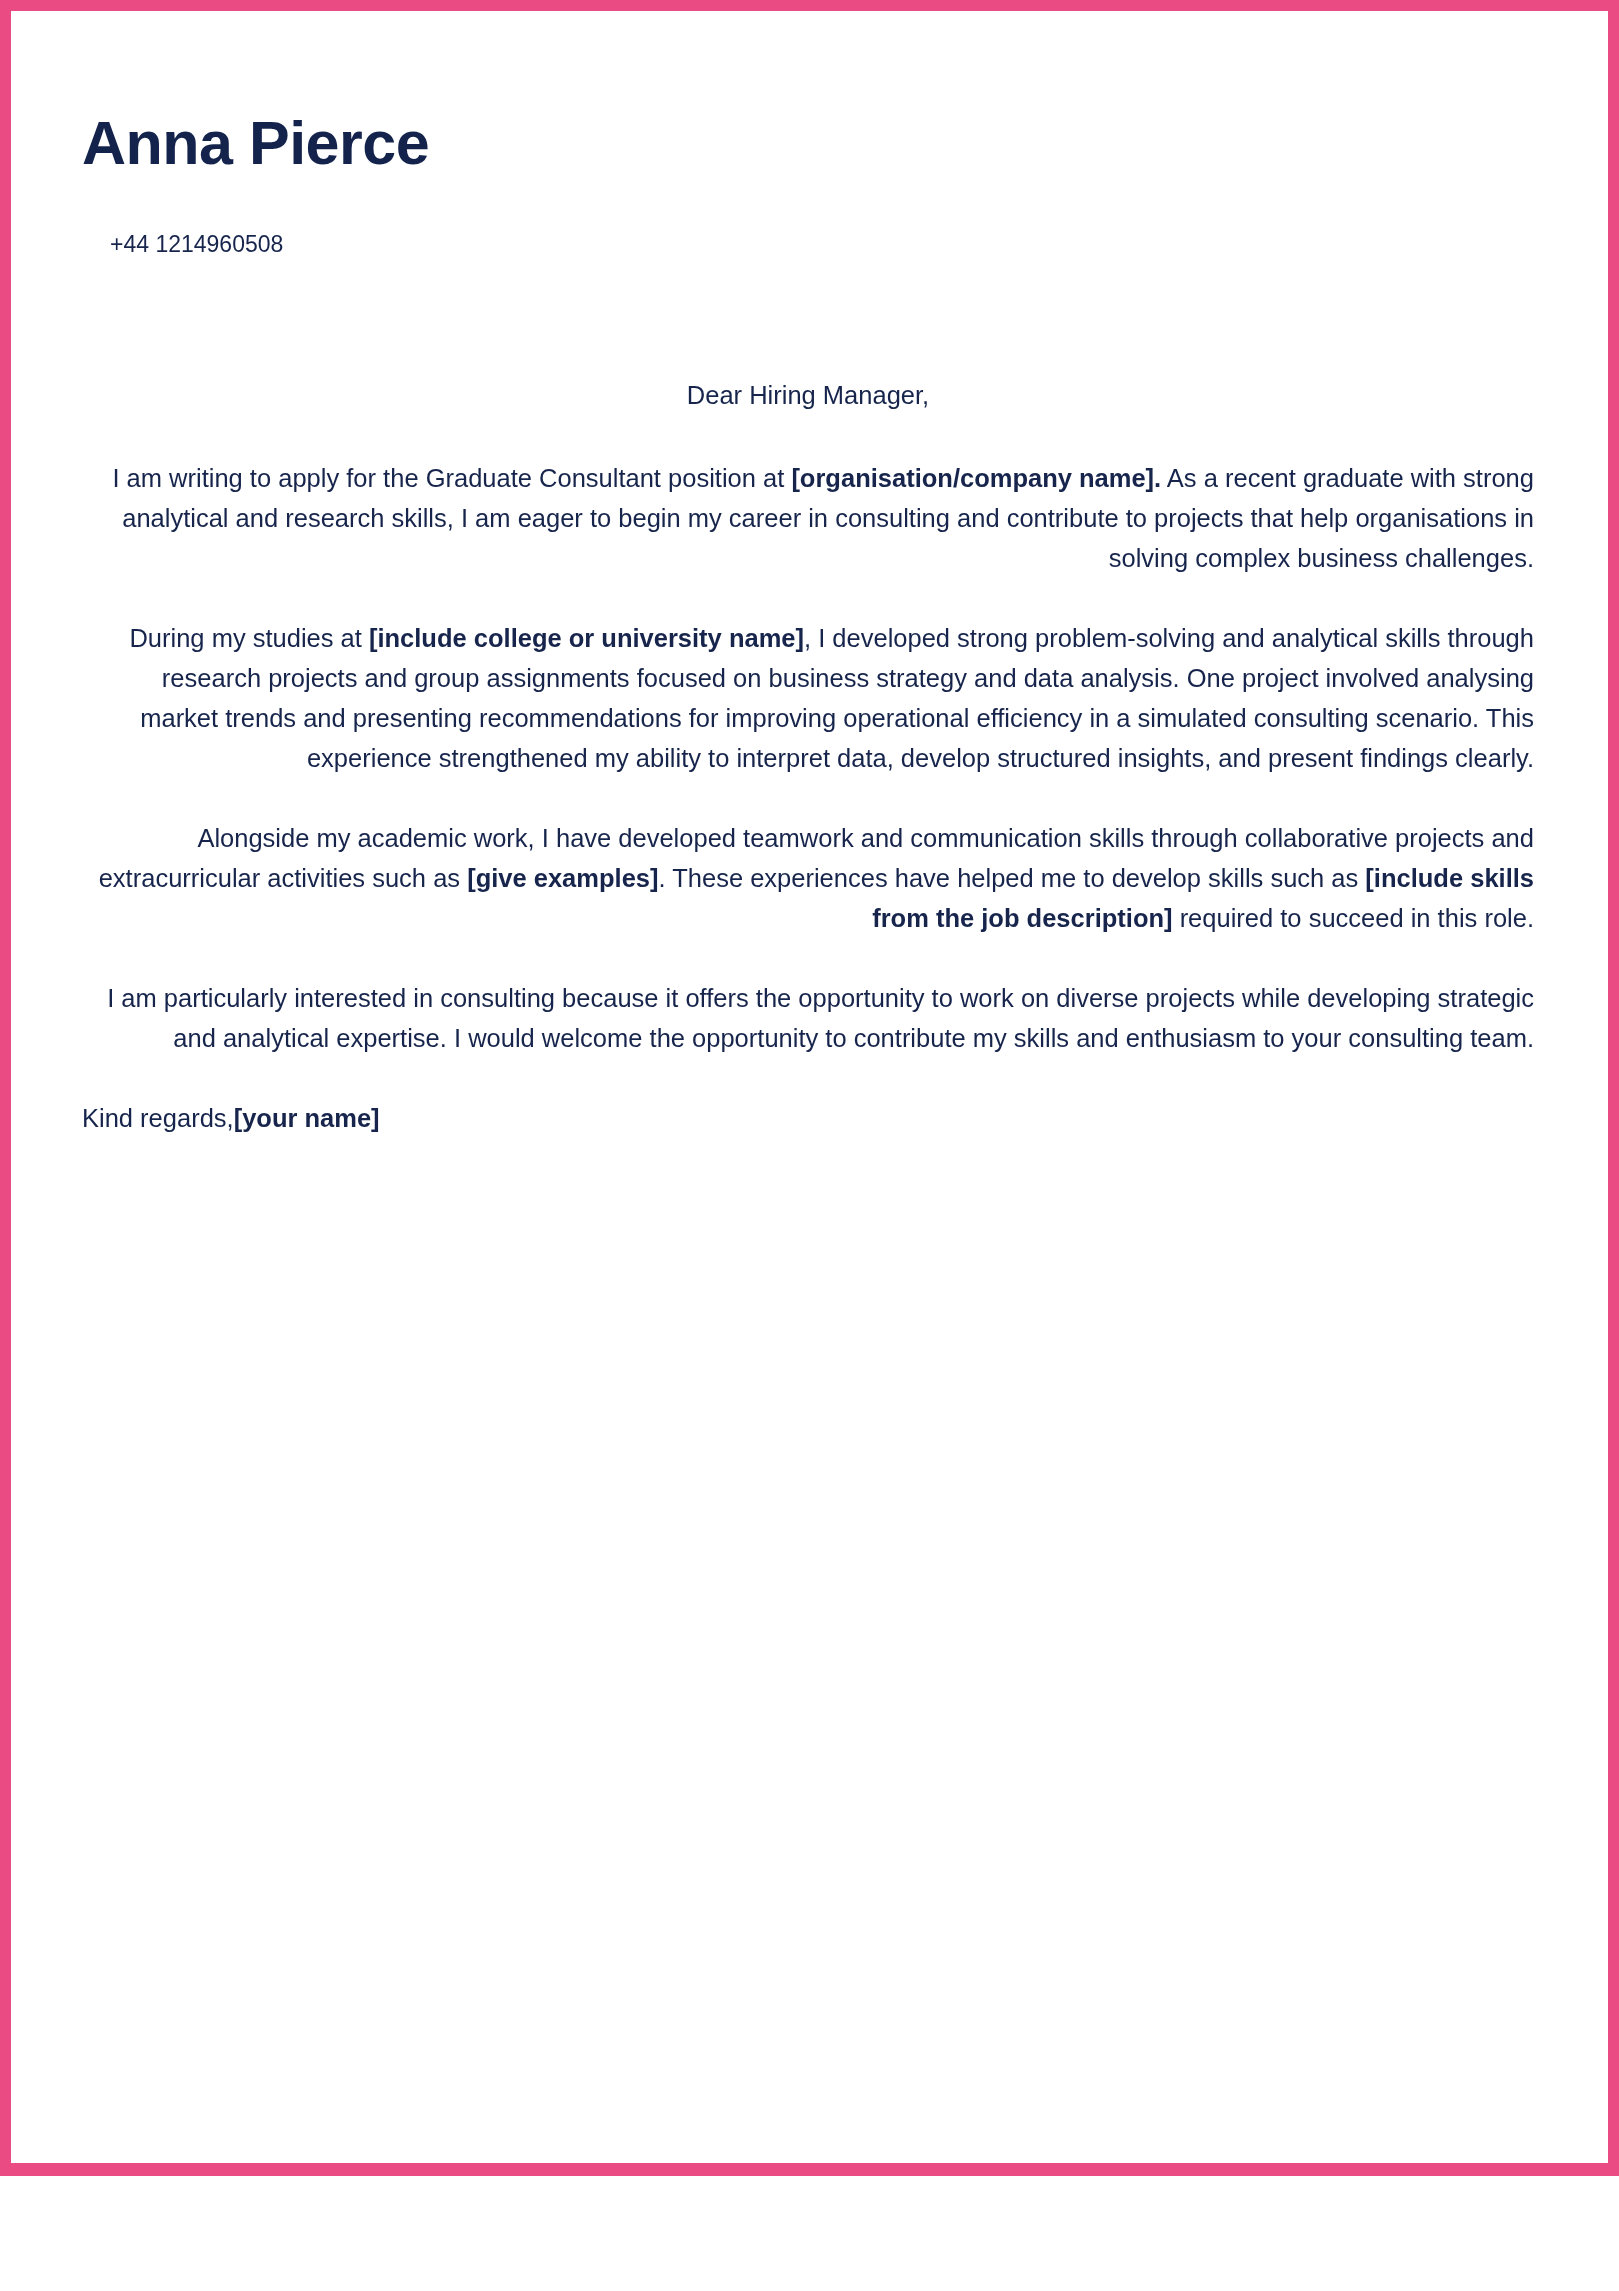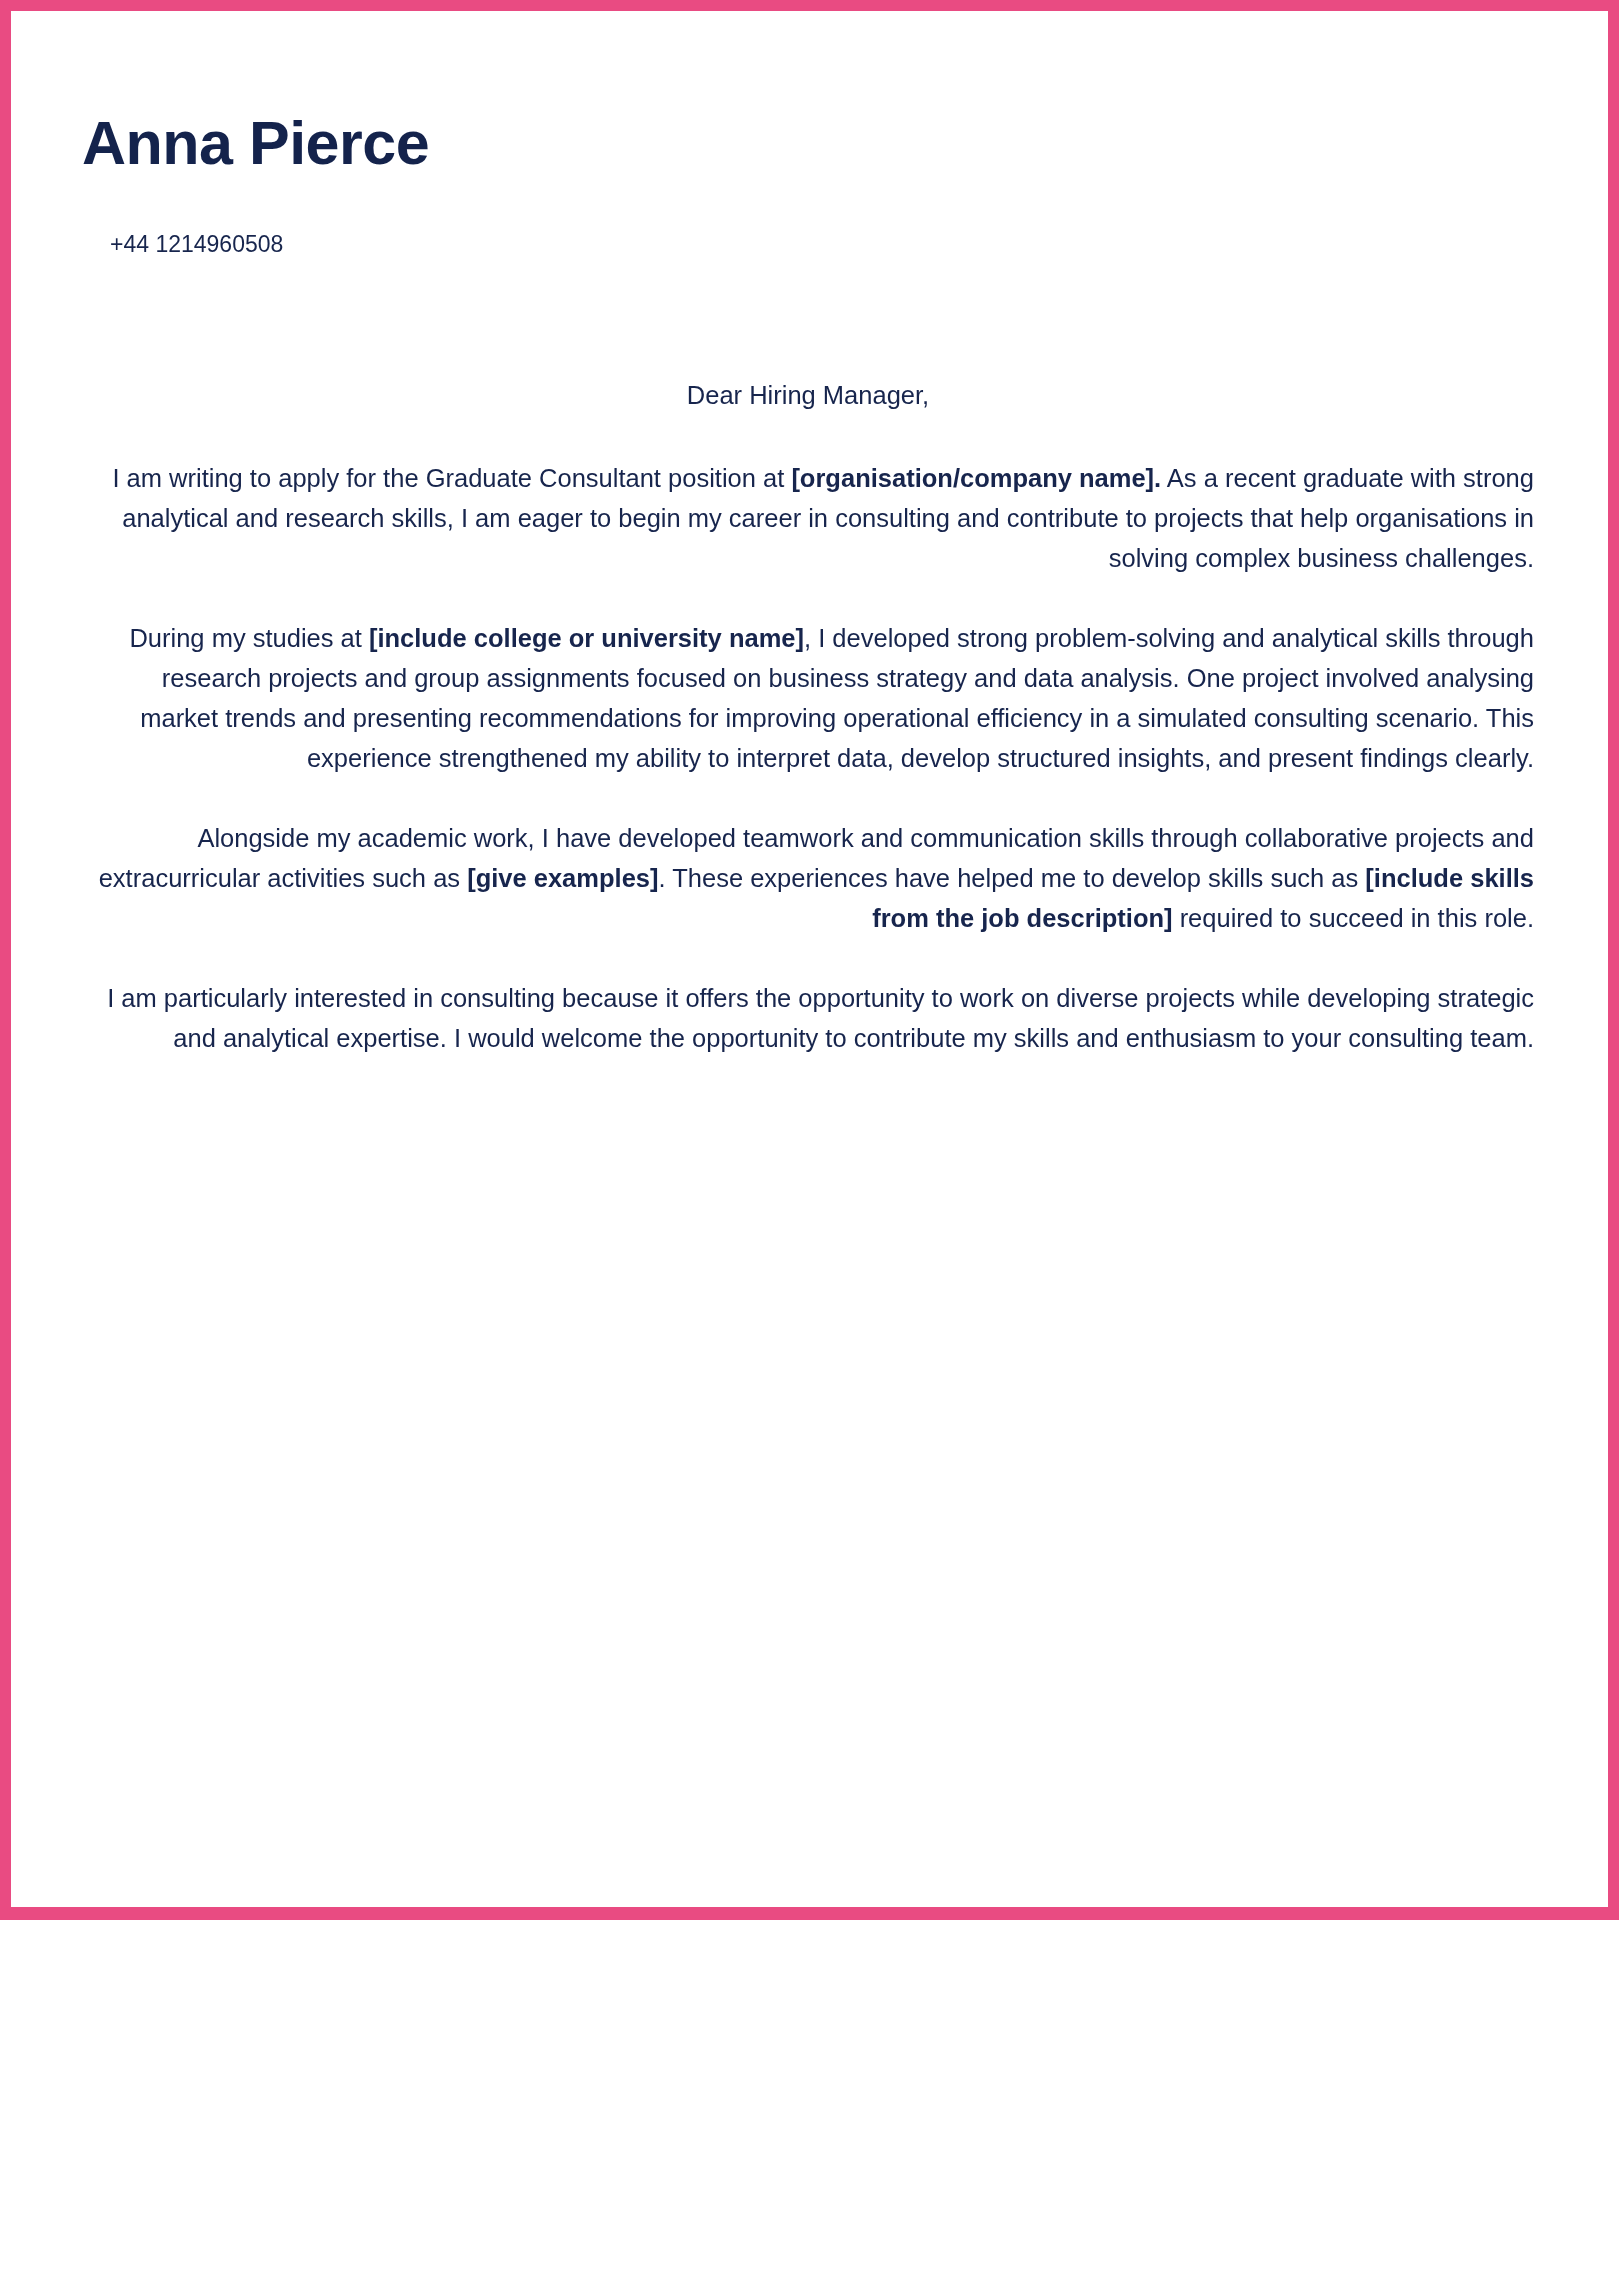--- a/index.html
+++ b/index.html
@@ -9,21 +9,21 @@
   }
   body {
     width: 1619px;
     height: 2292px;
     font-family: "Liberation Sans", sans-serif;
     overflow: hidden;
   }
   .page {
     box-sizing: border-box;
     width: 1619px;
-    height: 1920px;
+    height: 2176px;
     background: #ffffff;
     border: 11.8px solid #e94b82;
     border-bottom-width: 13.7px;
     padding: 102px 74px 0 71px;
     color: #17254d;
   }
   .name {
     margin: 0;
     font-size: 61px;
     font-weight: 800;
@@ -94,18 +94,19 @@
 
 
     <div class="right-col">
       <p class="salutation">Dear Hiring Manager,</p>
 
       <p class="body-par"><span>I am writing to apply for the Graduate Consultant position at </span><span class="b">[organisation/company name].</span><span> As a recent graduate with strong analytical and research skills, I am eager to begin my career in consulting and contribute to projects that help organisations in solving complex business challenges.</span></p>
       <p class="body-par"><span>During my studies at </span><span class="b">[include college or university name]</span><span>, I developed strong problem-solving and analytical skills through research projects and group assignments focused on business strategy and data analysis. One project involved analysing market trends and presenting recommendations for improving operational efficiency in a simulated consulting scenario. This experience strengthened my ability to interpret data, develop structured insights, and present findings clearly.</span></p>
       <p class="body-par"><span>Alongside my academic work, I have developed teamwork and communication skills through collaborative projects and extracurricular activities such as </span><span class="b">[give examples]</span><span>. These experiences have helped me to develop skills such as </span><span class="b">[include skills from the job description]</span><span> required to succeed in this role.</span></p>
       <p class="body-par"><span>I am particularly interested in consulting because it offers the opportunity to work on diverse projects while developing strategic and analytical expertise. I would welcome the opportunity to contribute my skills and enthusiasm to your consulting team.</span></p>
 
+      <p class="closing-line"><span>Kind regards,</span><span class="b">[your name]</span></p>
     </div>
 
   </div>
 
 </div>
 
 
 </body></html>

